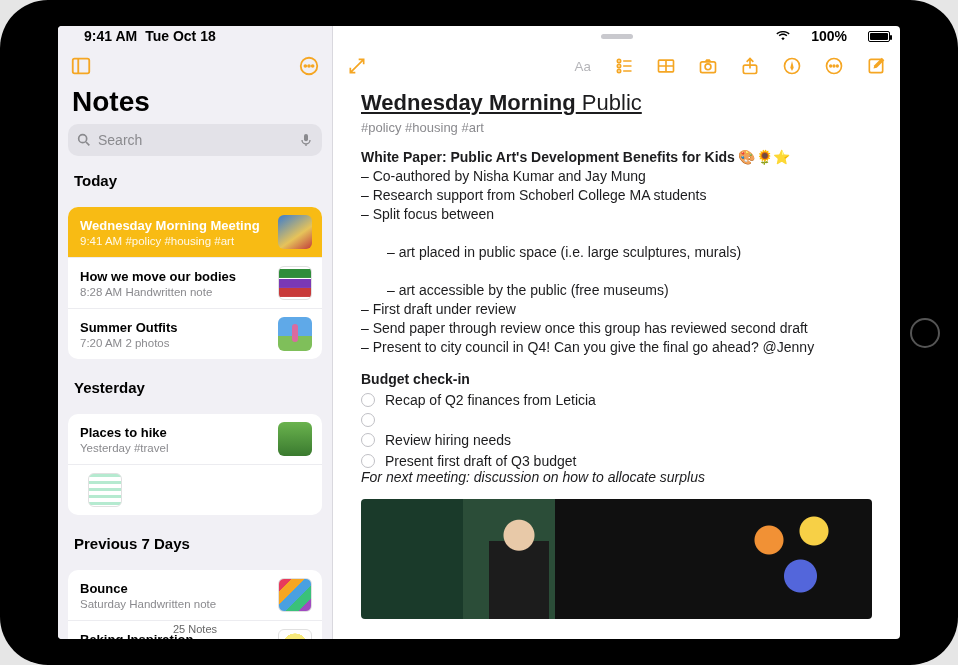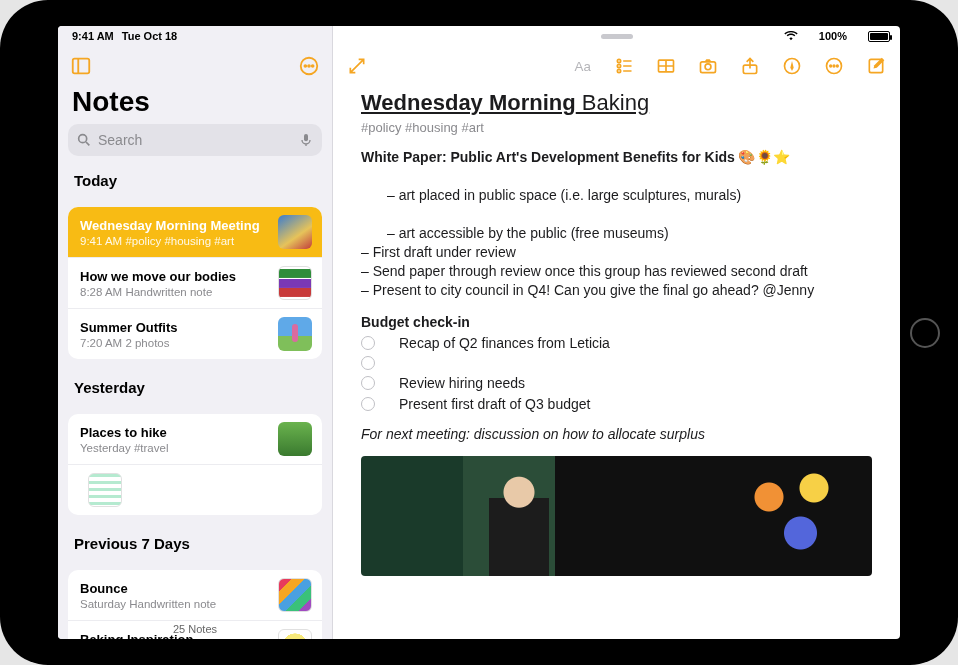--- a/index.html
+++ b/index.html
@@ -23,23 +23,23 @@
   position: relative;
   width: 100%; height: 100%;
   background: #fff;
   border-radius: 4px;
   overflow: hidden;
   display: flex;
 }
 
 
 .status-bar {
-  position: absolute; top:0; left:4px; right:0;
+  position: absolute; top:0; left:16px; right:0;
   height: 20px;
-  font-size: 11px; font-weight: 600;
+  font-size: 14px; font-weight: 600;
   color: #000;
   display:flex; align-items:center;
   padding: 0 10px;
   z-index: 5;
 }
 .status-left { flex:1; display:flex; gap:8px; }
 .status-right { display:flex; align-items:center; gap:21px; }
 .wifi-icon { width:14px; height:10px; }
 .battery { width:22px; height:11px; border:1px solid #000; border-radius:2px; position:relative; }
 .battery::after { content:""; position:absolute; right:-3px; top:3px; width:2px; height:5px; background:#000; border-radius:1px; }
@@ -107,23 +107,23 @@
 
 .note-body { flex:1; overflow:hidden; padding:6px 28px 0; font-size:14px; color:#1c1c1e; }
 .note-title { font-size:22px; font-weight:800; }
 .note-title u { text-decoration: underline; }
 .nonbold { font-weight:400; }
 .tags { font-size:13px; color:#8a8a8e; margin:4px 0 14px; }
 .section-h { font-weight:700; margin-top:4px; }
 .line { margin-top:3px; }
 .sub { margin-left:26px;margin-top:22px; }
 .space { height:12px; }
-.chk { display:flex; align-items:center; gap:24px; margin-top:5px; }
+.chk { display:flex; align-items:center; gap:10px; margin-top:5px; }
 .cbox { width:14px; height:14px; border:1.5px solid #c0c0c5; border-radius:50%; flex-shrink:0; }
-.italic { font-style:italic; margin-top:14px; }
+.italic { font-style:italic; }
 .photo {
   margin-top:14px; width:100%; height:120px; border-radius:4px;
   background: linear-gradient(90deg,#1a3a2a 0 20%, #2b4d38 20% 38%, #101010 38% 100%);
   position:relative; overflow:hidden;
 }
 .photo::before{ content:""; position:absolute; left:24%; top:10%; width:70px; height:110px; background:radial-gradient(circle at 50% 22%, #e8c9a8 0 15px, transparent 16px), linear-gradient(#1c1c1c,#1c1c1c); background-repeat:no-repeat; background-size:100% 100%, 60px 90px; background-position:center top, center 30px; border-radius:10px; }
 .photo::after{ content:""; position:absolute; right:6%; top:12%; width:90px; height:90px; background:
   radial-gradient(circle at 20% 30%, #f19135 0 14px, transparent 15px),
   radial-gradient(circle at 70% 20%, #f7d046 0 14px, transparent 15px),
   radial-gradient(circle at 55% 70%, #5366db 0 16px, transparent 17px); }
@@ -278,23 +278,28 @@
             <circle cx="12" cy="12" r="1" fill="currentColor"></circle>
             <circle cx="16" cy="12" r="1" fill="currentColor"></circle>
           </svg>
         <svg class="m-icon" viewBox="0 0 24 24" fill="none" stroke="currentColor" stroke-width="2">
             <rect x="4" y="4" width="16" height="16" rx="2"></rect>
             <path d="M19 2l3 3-9 9-4 1 1-4z" fill="currentColor" stroke="none"></path>
           </svg>
       </div>
 
       <div class="note-body">
-        <div class="note-title"><u><span>Wednesday Morning</span><span class="nonbold"> Baking</span></u></div>
+        <div class="note-title"><u><span>Wednesday Morning</span><span class="nonbold"> Public</span></u></div>
         <div class="tags">#policy #housing #art</div>
         <div class="section-h">White Paper: Public Art's Development Benefits for Kids 🎨🌻⭐</div>
+        <div id="bullets1">
+            <div class="line">– Co-authored by Nisha Kumar and Jay Mung</div>
+            <div class="line">– Research support from Schoberl College MA students</div>
+            <div class="line">– Split focus between</div>
+          </div>
         <div id="subbullets">
             <div class="line sub">– art placed in public space (i.e. large sculptures, murals)</div>
             <div class="line sub">– art accessible by the public (free museums)</div>
           </div>
         <div id="bullets2">
             <div class="line">– First draft under review</div>
             <div class="line">– Send paper through review once this group has reviewed second draft</div>
             <div class="line">– Present to city council in Q4! Can you give the final go ahead? @Jenny</div>
           </div>
         <div class="space"></div>

